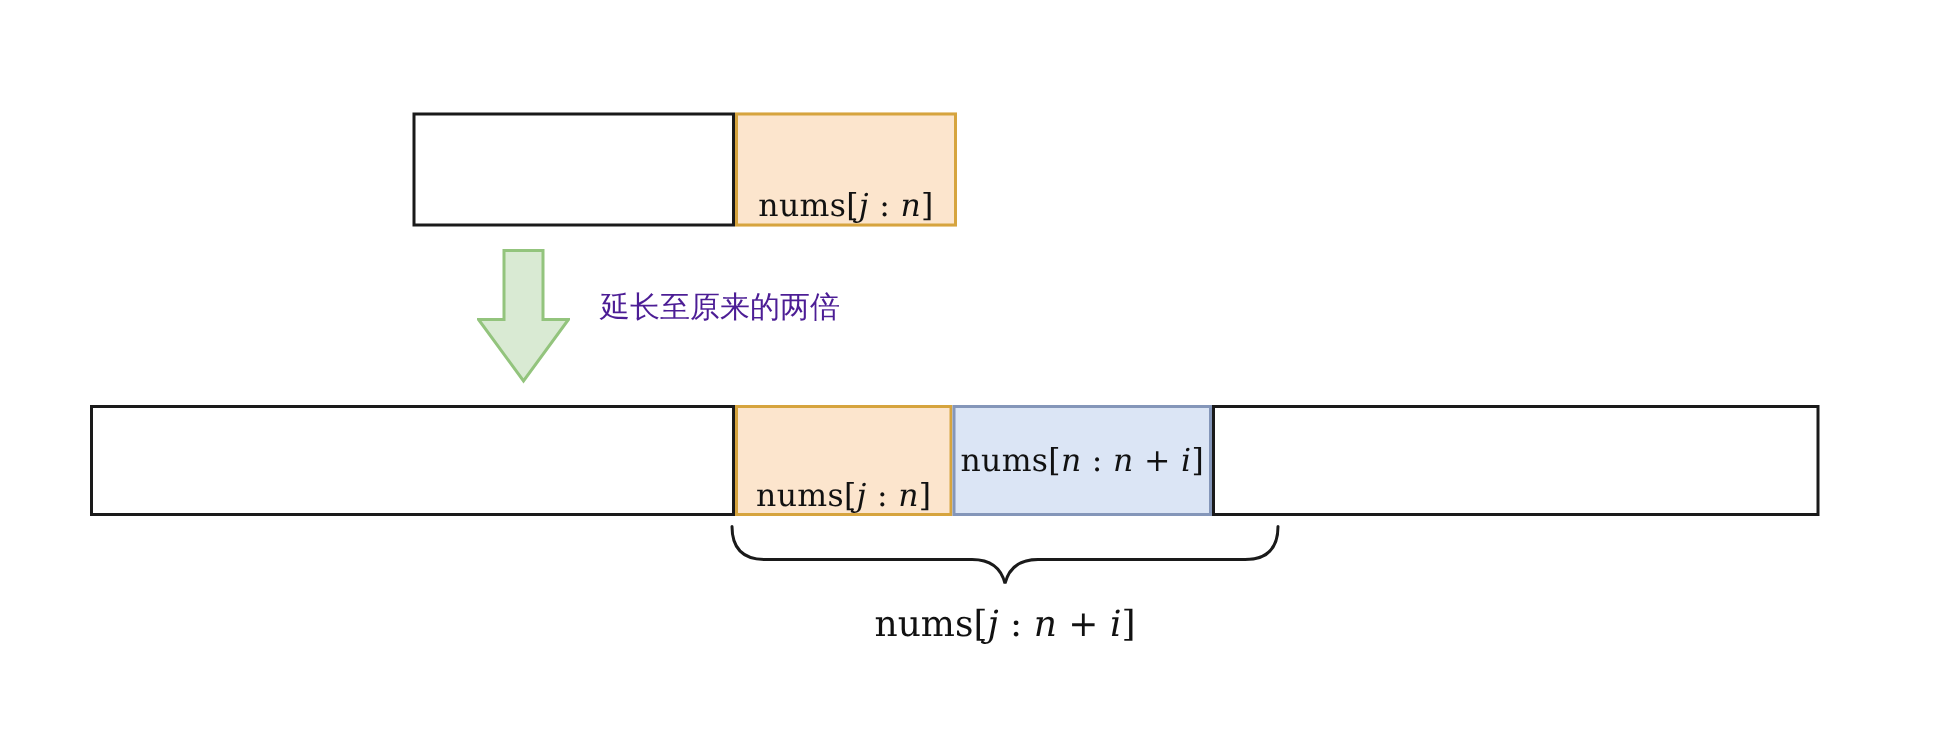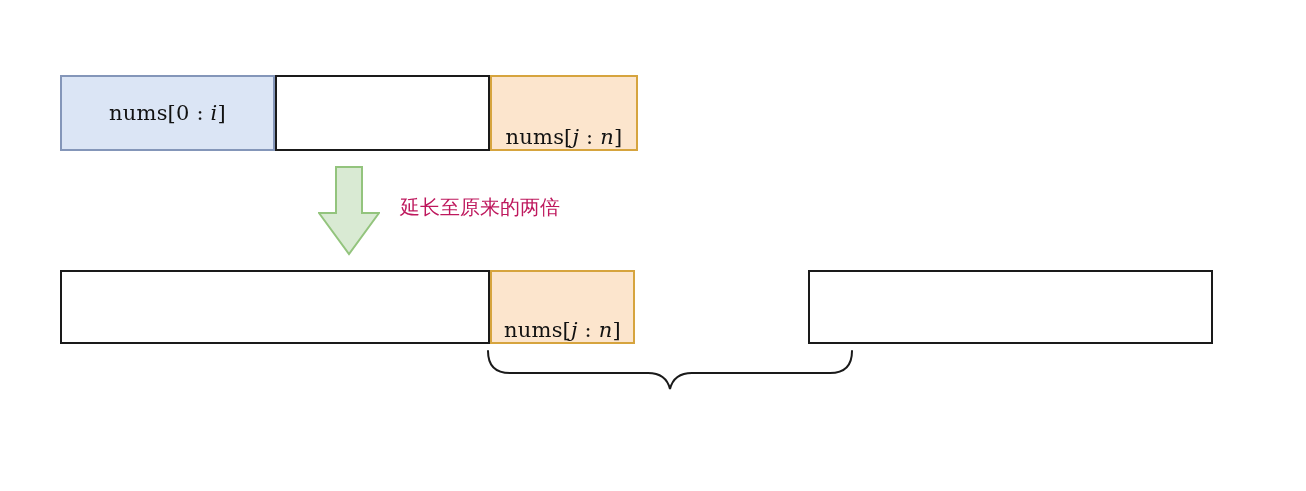--- a/index.html
+++ b/index.html
@@ -20,54 +20,57 @@
     display:flex; align-items:center; justify-content:center;
     font-size:21px; letter-spacing:0.2px;
   }
   .seg.white{ background:#ffffff; border:2px solid var(--box-border); }
   .seg.blue{ background:var(--blue-fill); border:2px solid var(--blue-border); }
   .seg.orange{ background:var(--orange-fill); border:2px solid var(--orange-border);align-items:flex-end; }
   .it{ font-style:italic; }
   .arrow-wrap{ position:absolute; left:318px; top:166px; width:62px; height:90px; }
   .arrow-label{
     position:absolute; left:400px; top:192px; width:220px; height:30px;
-    font-family:Liberation Sans, sans-serif;
-    font-size:20px; color:#be185d; line-height:30px; white-space:nowrap;
+    font-family:Liberation Mono, monospace;
+    font-size:20px; color:#4c1d95; line-height:30px; white-space:nowrap;
   }
   .brace-wrap{ position:absolute; left:486px; top:349px; width:368px; height:44px; }
   .brace-label{
     position:absolute; left:545px; top:402px; width:250px;
     text-align:center; font-size:24px; white-space:nowrap;
   }
 </style>
 </head>
 <body>
 
 <div class="canvas">
 
-  <div class="seg blue" style="left:60px; top:75px; width:215px; height:76px;">
-    <span><span>nums[0 : </span><span class="it">i</span><span>]</span></span>
-  </div>
   <div class="seg white" style="left:275px; top:75px; width:215px; height:76px;"></div>
   <div class="seg orange" style="left:490px; top:75px; width:148px; height:76px;">
     <span><span>nums[</span><span class="it">j</span><span> : </span><span class="it">n</span><span>]</span></span>
   </div>
 
   <div class="arrow-wrap">
     <svg width="62" height="90" viewBox="0 0 62 90" xmlns="http://www.w3.org/2000/svg">
       <polygon points="18,1 44,1 44,47 61,47 31,88 1,47 18,47" fill="var(--green-fill)" stroke="var(--green-border)" stroke-width="2" stroke-linejoin="miter"></polygon>
     </svg>
   </div>
   <div class="arrow-label">延长至原来的两倍</div>
 
   <div class="seg white" style="left:60px; top:270px; width:430px; height:74px;"></div>
   <div class="seg orange" style="left:490px; top:270px; width:145px; height:74px;">
     <span><span>nums[</span><span class="it">j</span><span> : </span><span class="it">n</span><span>]</span></span>
   </div>
+  <div class="seg blue" style="left:635px; top:270px; width:173px; height:74px;">
+    <span><span>nums[</span><span class="it">n</span><span> : </span><span class="it">n</span><span> + </span><span class="it">i</span><span>]</span></span>
+  </div>
   <div class="seg white" style="left:808px; top:270px; width:405px; height:74px;"></div>
 
   <div class="brace-wrap">
     <svg width="368" height="44" viewBox="0 0 368 44" xmlns="http://www.w3.org/2000/svg">
       <path d="M2,2 Q2,24 24,24 L162,24 Q180,24 184,40 Q188,24 206,24 L344,24 Q366,24 366,2" fill="none" stroke="#1a1a1a" stroke-width="2" stroke-linecap="round"></path>
     </svg>
   </div>
+  <div class="brace-label">
+    <span>nums[</span><span class="it">j</span><span> : </span><span class="it">n</span><span> + </span><span class="it">i</span><span>]</span>
+  </div>
 
 </div>
 
 </body></html>

